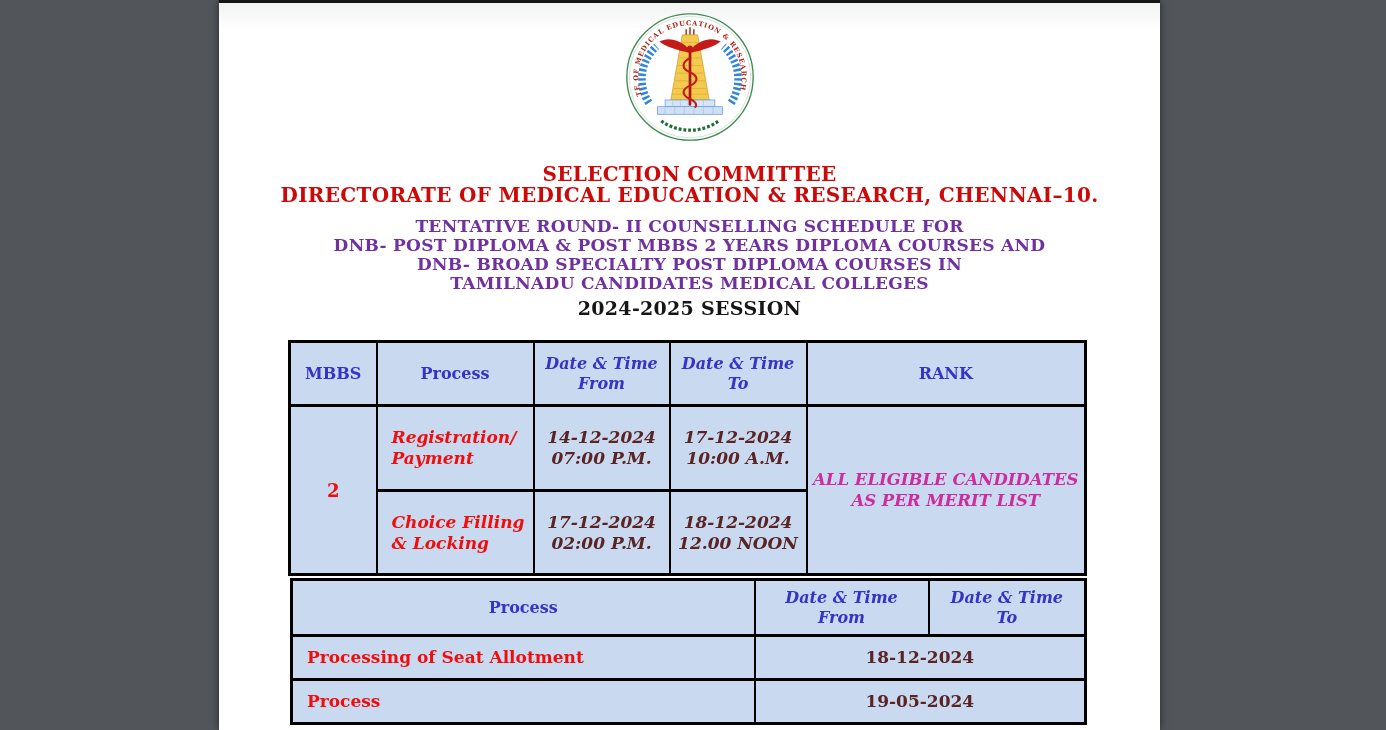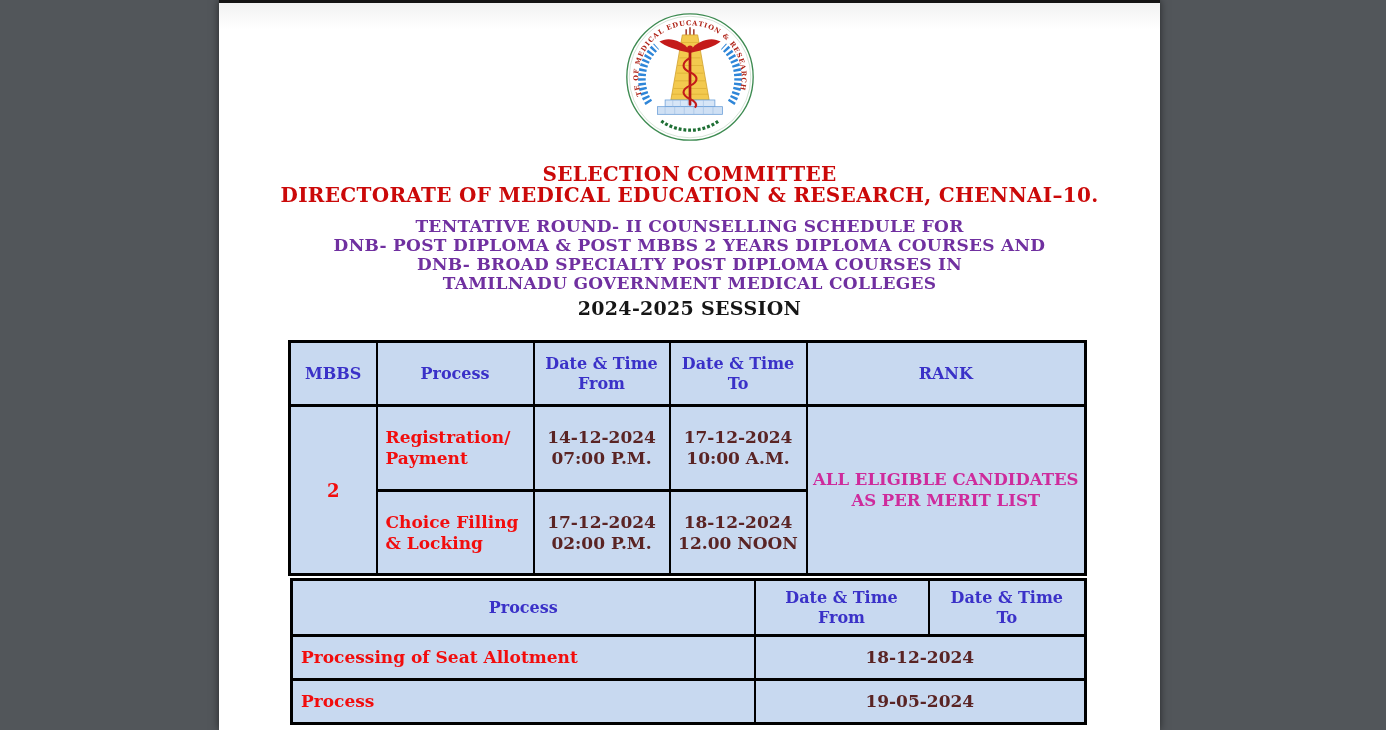--- a/index.html
+++ b/index.html
@@ -34,25 +34,25 @@
   .sched { margin: 22px 0 0 69px; width: 796px; }
   .res   { margin: 2px 0 0 71px; width: 794px; }
   td {
     background: #c8d9f0;
     border-left: 2px solid #000; border-right: 2px solid #000;
     border-top: 3px solid #000; border-bottom: 3px solid #000;
     padding: 2px 4px; box-sizing: border-box;
     vertical-align: middle; text-align: center;
   }
   table { border: 3px solid #000; }
-  .pre { white-space: pre-line; }
+  .pre { white-space: pre-line; font-style: italic; }
   .hdr { color: #3a31c8; font-weight: bold; font-size: 16px; line-height: 20px; }
   .proc {
     color: #f20d0d; font-weight: bold; font-size: 17px; line-height: 21px;
-    text-align: left; padding-left: 8px;
+    text-align: left; padding-left: 14px;
   }
   .date { color: #5a2424; font-weight: bold; font-size: 17px; line-height: 21px; margin-left: 8px; }
   .round-v { color: #f20d0d; font-weight: bold; font-size: 18px; }
   .rank-v { color: #ce2b9c; font-weight: bold; font-size: 16.5px; line-height: 21px; }
   .h-head { height: 64px; }
   .h-r1 { height: 85px; }
   .h-r2 { height: 84px; }
   .h-h2 { height: 56px; }
   .h-rr { height: 44px; }
 </style>
@@ -125,21 +125,21 @@
     </svg>
   </div>
 
   <div class="title-block">
     <div class="t-red">SELECTION COMMITTEE</div>
     <div class="t-red">DIRECTORATE OF MEDICAL EDUCATION &amp; RESEARCH, CHENNAI–10.</div>
     <div class="t-purple-block">
       <div class="t-purple">TENTATIVE ROUND- II COUNSELLING SCHEDULE FOR</div>
       <div class="t-purple">DNB- POST DIPLOMA &amp; POST MBBS 2 YEARS DIPLOMA COURSES AND</div>
       <div class="t-purple">DNB- BROAD SPECIALTY POST DIPLOMA COURSES IN</div>
-      <div class="t-purple">TAMILNADU GOVERNMENT MEDICAL COLLEGES</div>
+      <div class="t-purple">TAMILNADU CANDIDATES MEDICAL COLLEGES</div>
     </div>
     <div class="t-session">2024-2025 SESSION</div>
   </div>
 
   <table class="sched">
     <colgroup>
       <col style="width:87px">
         <col style="width:157px">
         <col style="width:136px">
       <col style="width:137px">

